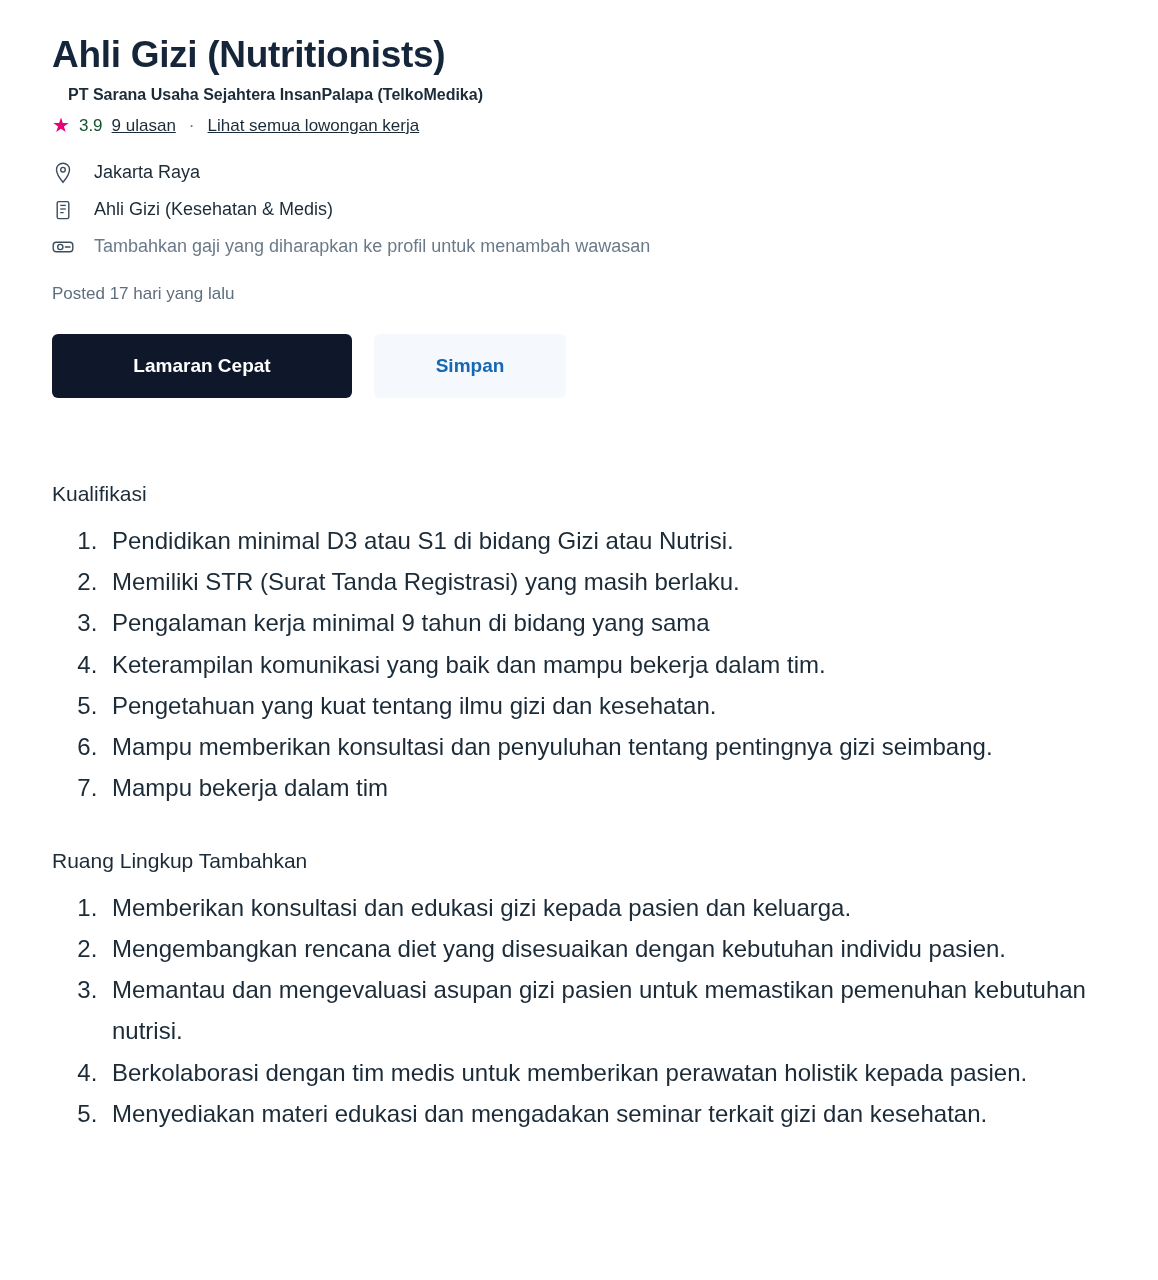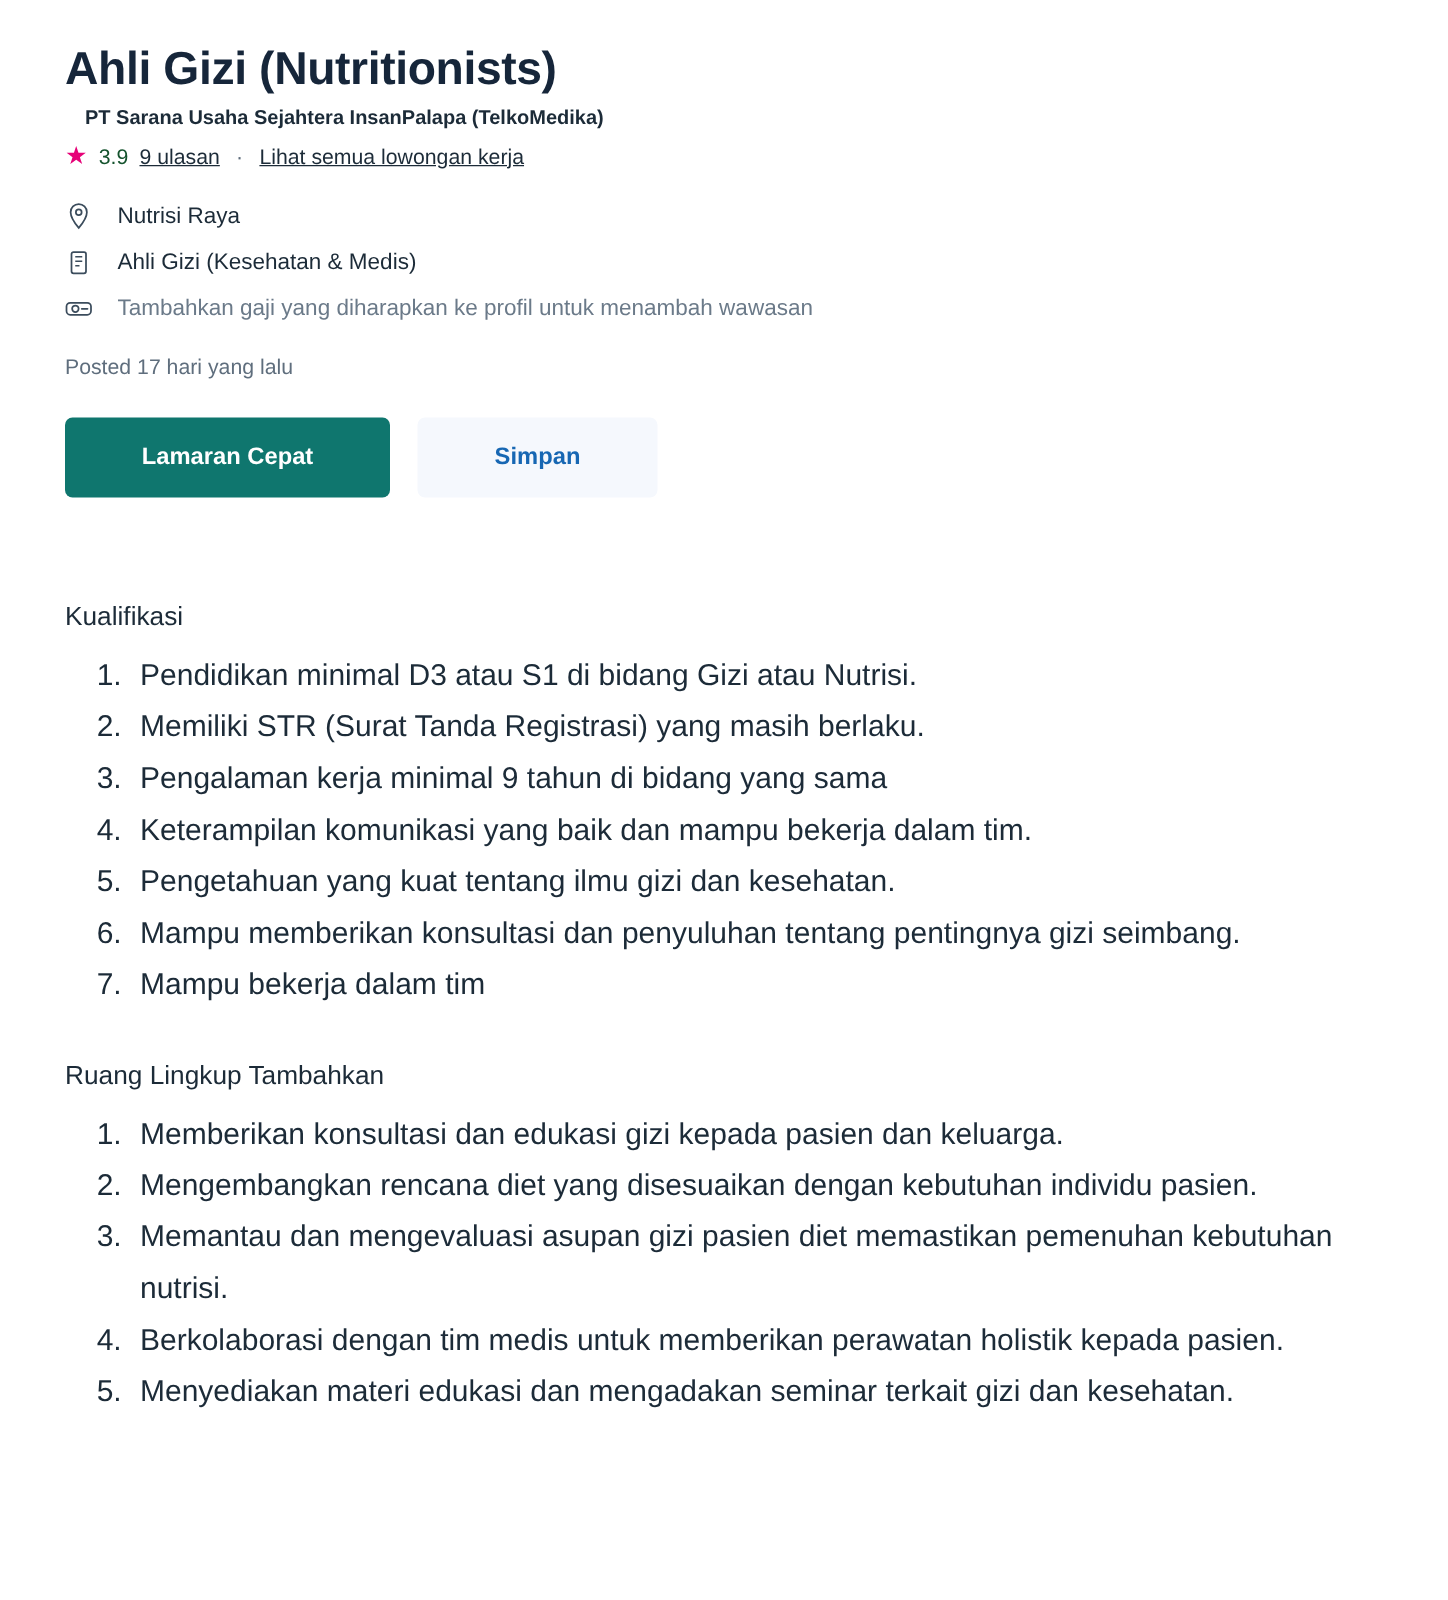--- a/index.html
+++ b/index.html
@@ -102,23 +102,23 @@
     font-family: "Liberation Sans", sans-serif;
     font-size: 19px;
     font-weight: 700;
     cursor: pointer;
     height: 64px;
     display: inline-flex;
     align-items: center;
     justify-content: center;
   }
   .btn-primary {
-    background: #0f766e;
+    background: #0f172a;
     color: #ffffff;
-    width: 260px;
+    width: 300px;
   }
   .btn-secondary {
     background: #f5f8fd;
     color: #1767b3;
     width: 192px;
   }
   .section-heading {
     font-size: 21px;
     font-weight: 400;
     color: #1c2b38;
@@ -156,21 +156,21 @@
 
   <div class="meta-list">
 
     <div class="meta-row">
       <span class="meta-icon">
         <svg width="18" height="22" viewBox="0 0 18 22" fill="none" xmlns="http://www.w3.org/2000/svg">
           <path d="M9 1.2C5.4 1.2 2.5 4.1 2.5 7.7c0 4.8 6.5 12.6 6.5 12.6s6.5-7.8 6.5-12.6C15.5 4.1 12.6 1.2 9 1.2z" stroke="#3b4c5c" stroke-width="1.4" fill="none"></path>
           <circle cx="9" cy="7.7" r="2.3" stroke="#3b4c5c" stroke-width="1.4" fill="none"></circle>
         </svg>
       </span>
-      <span class="meta-text">Nutrisi Raya</span>
+      <span class="meta-text">Jakarta Raya</span>
     </div>
 
     <div class="meta-row">
       <span class="meta-icon">
         <svg width="16" height="20" viewBox="0 0 16 20" fill="none" xmlns="http://www.w3.org/2000/svg">
           <rect x="2.2" y="1.6" width="11.6" height="17" rx="1.6" stroke="#3b4c5c" stroke-width="1.4" fill="none"></rect>
           <line x1="5.2" y1="5.4" x2="10.8" y2="5.4" stroke="#3b4c5c" stroke-width="1.3"></line>
           <line x1="5.2" y1="9" x2="10.8" y2="9" stroke="#3b4c5c" stroke-width="1.3"></line>
           <line x1="5.2" y1="12.6" x2="8.6" y2="12.6" stroke="#3b4c5c" stroke-width="1.3"></line>
         </svg>
@@ -210,19 +210,19 @@
       <li>Mampu memberikan konsultasi dan penyuluhan tentang pentingnya gizi seimbang.</li>
       <li>Mampu bekerja dalam tim</li>
     </ol>
   </div>
 
   <div>
     <div class="section-heading">Ruang Lingkup Tambahkan</div>
     <ol class="desc-list last">
       <li>Memberikan konsultasi dan edukasi gizi kepada pasien dan keluarga.</li>
       <li>Mengembangkan rencana diet yang disesuaikan dengan kebutuhan individu pasien.</li>
-      <li>Memantau dan mengevaluasi asupan gizi pasien diet memastikan pemenuhan kebutuhan nutrisi.</li>
+      <li>Memantau dan mengevaluasi asupan gizi pasien untuk memastikan pemenuhan kebutuhan nutrisi.</li>
       <li>Berkolaborasi dengan tim medis untuk memberikan perawatan holistik kepada pasien.</li>
       <li>Menyediakan materi edukasi dan mengadakan seminar terkait gizi dan kesehatan.</li>
     </ol>
   </div>
 
 </div>
 
 </body></html>

